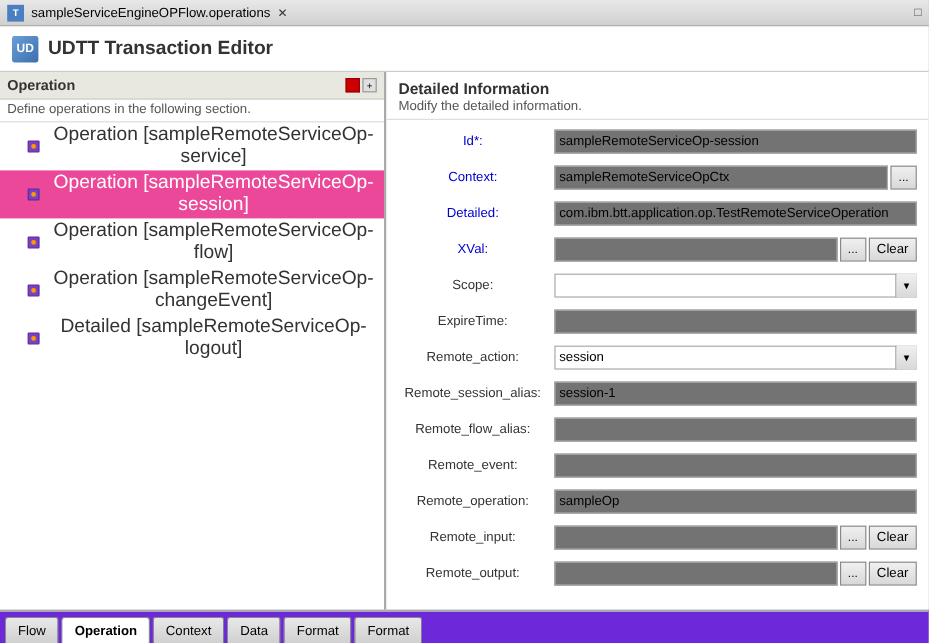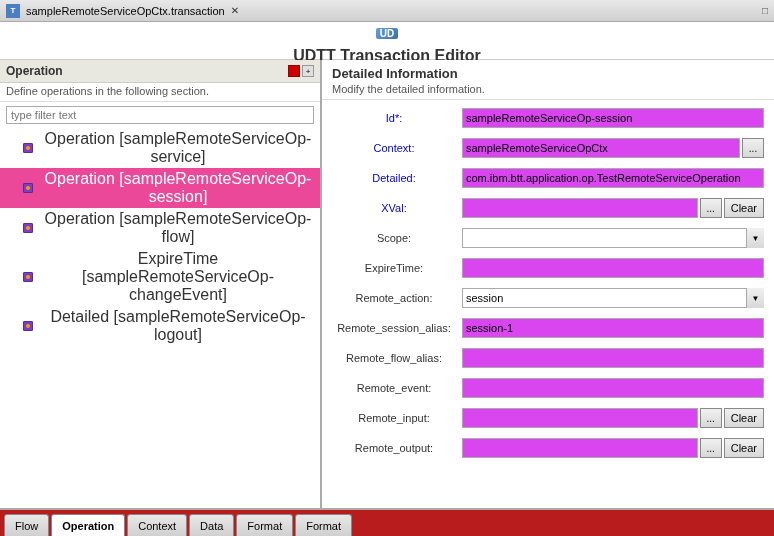--- a/index.html
+++ b/index.html
@@ -22,21 +22,20 @@
 
     
     .editor-header {
       background: white;
       padding: 6px 10px;
       display: flex;
       align-items: center;
       gap: 8px;
       border-bottom: 1px solid #ccc;
       height: 38px;
-      flex-direction: column;
     }
     .editor-header-icon {
       width: 22px; height: 22px;
       background: linear-gradient(135deg, #6a9fd8, #3a6fac);
       border-radius: 2px;
       display: flex; align-items: center; justify-content: center;
       color: white; font-size: 10px; font-weight: bold;
     }
     .editor-header-title { font-size: 16px; font-weight: bold; color: #333; }
 
@@ -158,21 +157,21 @@
       padding-right: 6px;
       text-align: center;
     }
     .form-field-wrap { display: flex; align-items: center; gap: 2px; flex: 1; }
     .form-input {
       flex: 1;
       height: 20px;
       border: 1px solid #aaa;
       padding: 1px 3px;
       font-size: 11px;
-      background: #d946ef;
+      background: #737373;
     }
     .form-btn {
       width: 22px; height: 20px;
       border: 1px solid #888;
       background: linear-gradient(to bottom, #f0f0f0, #d8d8d8);
       cursor: pointer;
       font-size: 10px;
       display: flex; align-items: center; justify-content: center;
     }
     .clear-btn {
@@ -201,21 +200,21 @@
       border-left: 1px solid #aaa;
       background: linear-gradient(to bottom, #f0f0f0, #d8d8d8);
       display: flex; align-items: center; justify-content: center;
       pointer-events: none;
       font-size: 8px;
     }
 
     
     .bottom-tabs {
       height: 28px;
-      background: #b91c1c;
+      background: #6d28d9;
       border-top: 2px solid #aaa;
       display: flex;
       align-items: flex-end;
       padding-left: 4px;
     }
     .tab {
       height: 22px;
       padding: 0 10px;
       border: 1px solid #888;
       border-bottom: none;
@@ -231,21 +230,21 @@
       border-color: #888;
       font-weight: bold;
     }
   </style>
 </head>
 <body>
 
 <div class="title-bar">
   <div class="title-bar-left">
     <div class="title-bar-icon">T</div>
-    <span>sampleRemoteServiceOpCtx.transaction</span>
+    <span>sampleServiceEngineOPFlow.operations</span>
     <span class="title-bar-close">✕</span>
   </div>
   <div class="title-bar-maximize">□</div>
 </div>
 
 <div class="editor-header">
   <div class="editor-header-icon">UD</div>
   <span class="editor-header-title">UDTT Transaction Editor</span>
 </div>
 
@@ -253,21 +252,20 @@
 
   <div class="left-panel">
     <div class="left-panel-header">
       <span class="left-panel-title">Operation</span>
       <div class="left-panel-controls">
         <div class="ctrl-btn red"></div>
         <div class="ctrl-btn">+</div>
       </div>
     </div>
     <div class="left-panel-desc">Define operations in the following section.</div>
-    <input class="filter-input" type="text" placeholder="type filter text" style="">
 
     <div class="tree-list">
 
     <div class="tree-item">
           <div class="tree-item-icon">
             <div class="op-icon">
               <div class="op-icon-inner"></div>
               <div class="op-icon-dot"></div>
             </div>
           </div>
@@ -291,21 +289,21 @@
           </div>
           <span>Operation [sampleRemoteServiceOp-flow]</span>
         </div>
         <div class="tree-item">
           <div class="tree-item-icon">
             <div class="op-icon">
               <div class="op-icon-inner"></div>
               <div class="op-icon-dot"></div>
             </div>
           </div>
-          <span>ExpireTime [sampleRemoteServiceOp-changeEvent]</span>
+          <span>Operation [sampleRemoteServiceOp-changeEvent]</span>
         </div>
         <div class="tree-item">
           <div class="tree-item-icon">
             <div class="op-icon">
               <div class="op-icon-inner"></div>
               <div class="op-icon-dot"></div>
             </div>
           </div>
           <span>Detailed [sampleRemoteServiceOp-logout]</span>
         </div>
@@ -396,20 +394,26 @@
         </div>
       </div>
 
       <div class="form-row">
         <span class="form-label-plain">Remote_event:</span>
         <div class="form-field-wrap">
           <input class="form-input" type="text" style="">
         </div>
       </div>
 
+      <div class="form-row">
+        <span class="form-label-plain">Remote_operation:</span>
+        <div class="form-field-wrap">
+          <input class="form-input" type="text" value="sampleOp" style="">
+        </div>
+      </div>
 
       <div class="form-row">
         <span class="form-label-plain">Remote_input:</span>
         <div class="form-field-wrap">
           <input class="form-input" type="text" style="">
           <button class="form-btn">...</button>
           <button class="clear-btn">Clear</button>
         </div>
       </div>
 

